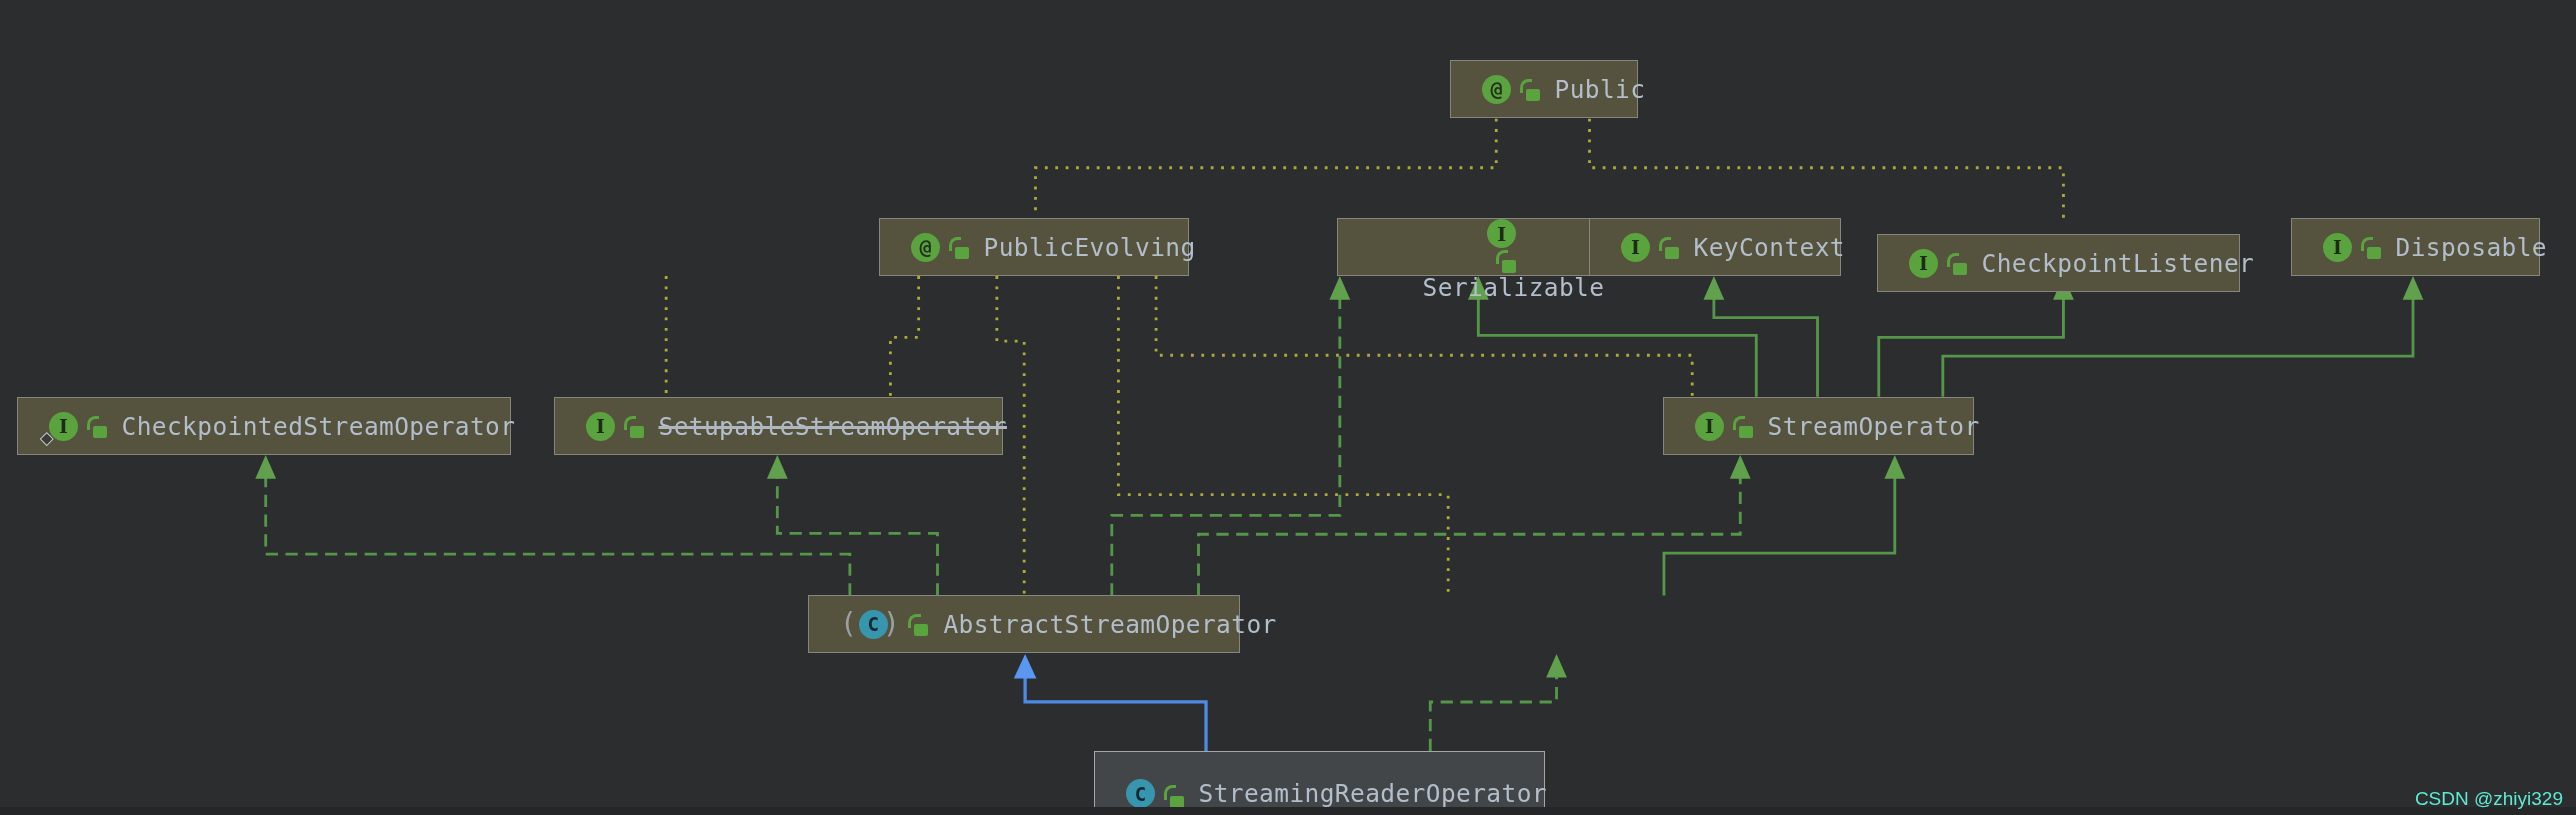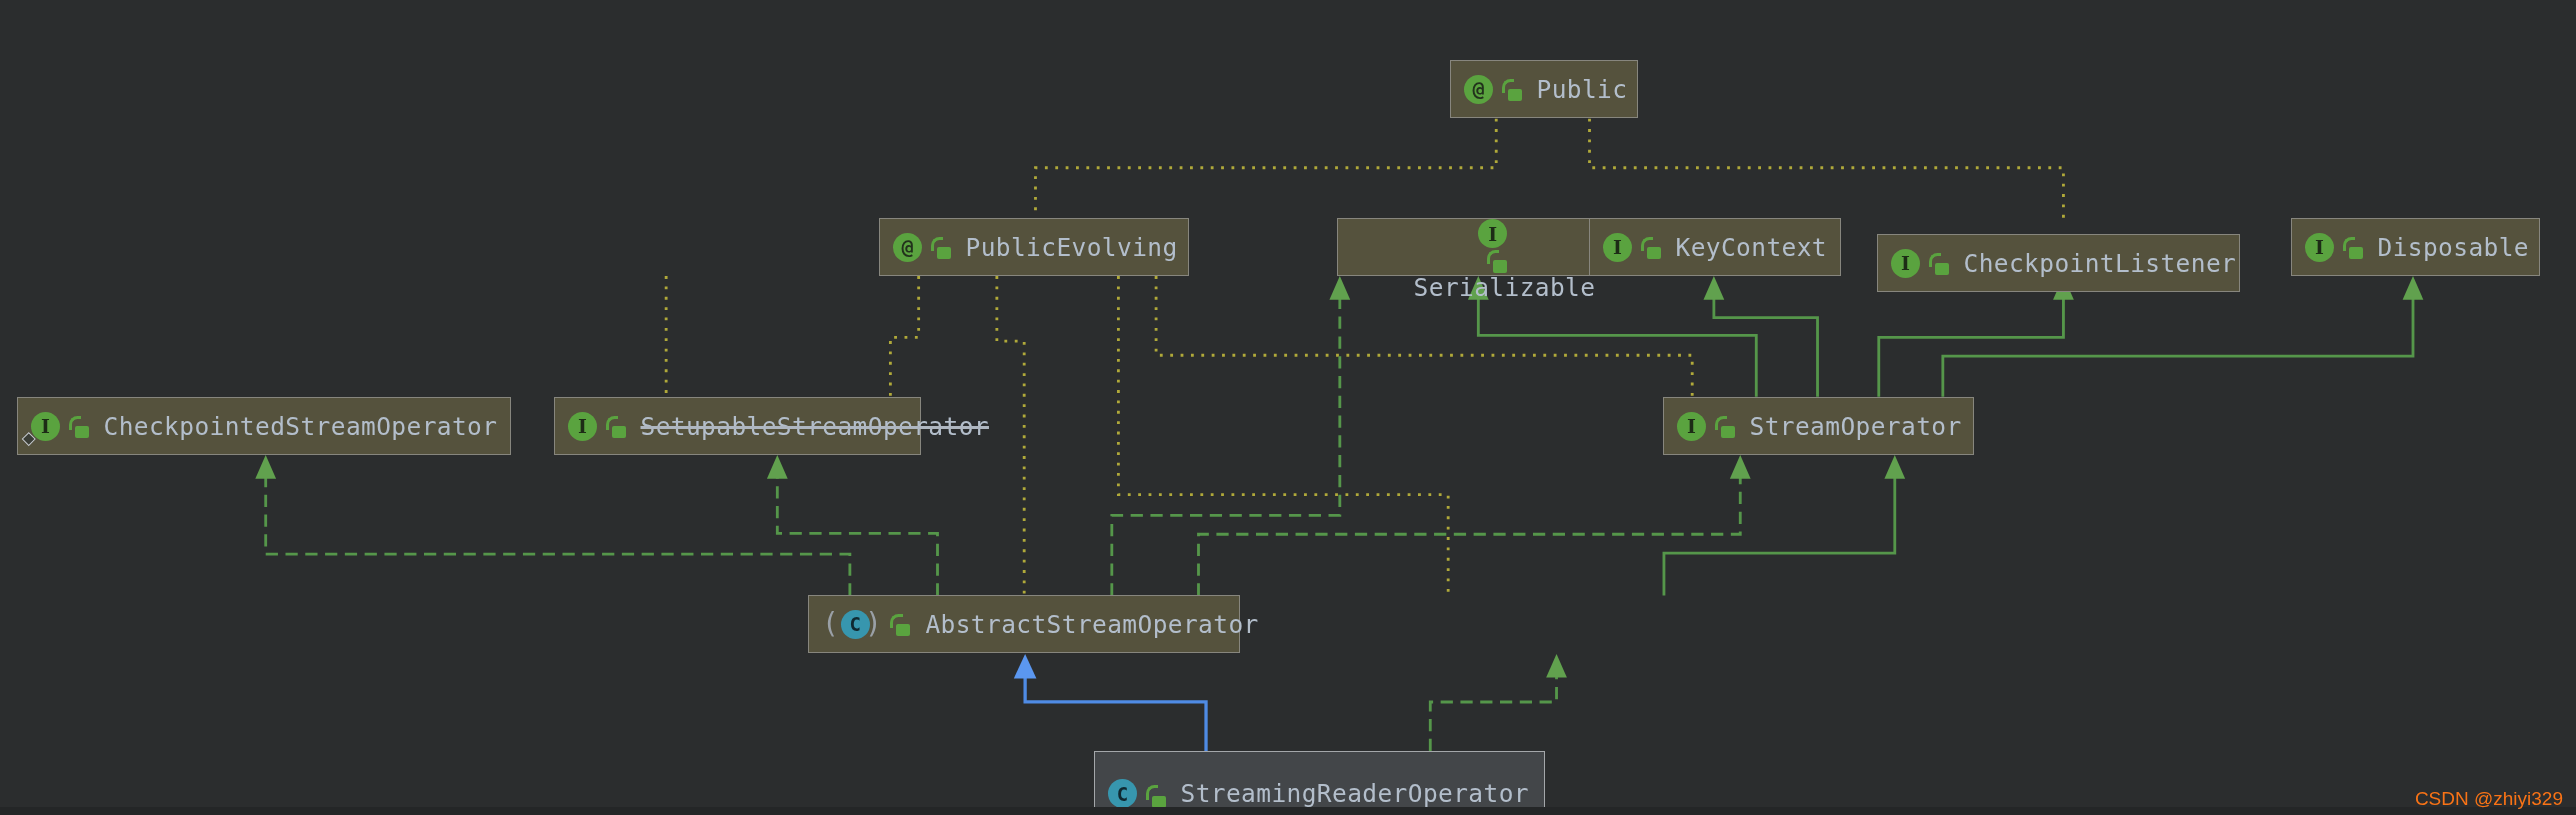--- a/index.html
+++ b/index.html
@@ -1,21 +1,21 @@
 <!DOCTYPE html>
 <html style="font-size:15px"><head>
 <meta charset="utf-8">
 <style>
   html,body{margin:0;padding:0;background:#2b2d2e;}
   #canvas{position:relative;width:2576px;height:816px;background:#2b2d2e;overflow:hidden;
           font-family:"DejaVu Sans Mono","Liberation Mono",monospace;}
   #edges{position:absolute;left:0;top:0;}
 
   .box{position:absolute;height:58px;box-sizing:border-box;display:flex;align-items:center;
-       background:#55523d;border:1.9px solid #87867e;padding-left:13px;}
+       background:#55523d;border:1.9px solid #87867e;padding-left:31px;}
   .box.current{background:#434649;border-color:#a4a7aa;align-items:flex-end;}
 
   .label{color:#b3becb;font-size:24.5px;letter-spacing:0.4px;margin-left:15px;white-space:nowrap;}
   .label.struck{text-decoration:line-through;text-decoration-color:#aeb6c0;text-decoration-thickness:2.8px;}
 
   .ci{position:relative;width:29px;height:29px;border-radius:50%;flex:none;
       display:inline-flex;align-items:center;justify-content:center;margin-right:8.5px;}
   .ci-green{background:#5aa33f;}
   .ci-teal{background:#3796ae;}
   .ci-ann::before{content:"@";color:#22321c;font:bold 20px "DejaVu Sans Mono",monospace;}
@@ -37,27 +37,27 @@
 
   
   .n-public{left:1450px;top:60px;width:188px;}
   .n-deprecated{left:545px;top:218px;width:249px;}
   .n-publicEvolving{left:879px;top:218px;width:310px;}
   .n-serializable{left:1337px;top:218px;width:307px;flex-direction:column;}
   .n-keyContext{left:1589px;top:218px;width:252px;}
   .n-checkpointListener{left:1877px;top:234px;width:363px;}
   .n-disposable{left:2291px;top:218px;width:249px;}
   .n-checkpointedStreamOperator{left:17px;top:397px;width:494px;}
-  .n-setupableStreamOperator{left:554px;top:397px;width:367px;}
+  .n-setupableStreamOperator{left:554px;top:397px;width:449px;}
   .n-streamOperator{left:1663px;top:397px;width:311px;}
   .n-abstractStreamOperator{left:808px;top:595px;width:432px;}
   .n-oneInputStreamOperator{left:1338px;top:595px;width:435px;}
   .n-streamingReaderOperator{left:1094px;top:751px;width:451px;}
 
-  .watermark{position:absolute;right:13px;top:788px;color:#f97316;
+  .watermark{position:absolute;right:13px;top:788px;color:#5eead4;
       font-family:"Liberation Sans","DejaVu Sans",sans-serif;font-size:19px;}
   .bottom-band{position:absolute;left:0;bottom:0;width:100%;height:9.4px;background:#242627;}
 </style>
 </head>
 <body>
 
 <div id="canvas">
 
   <svg id="edges" width="2576" height="816" viewBox="0 0 2734 866">
 

